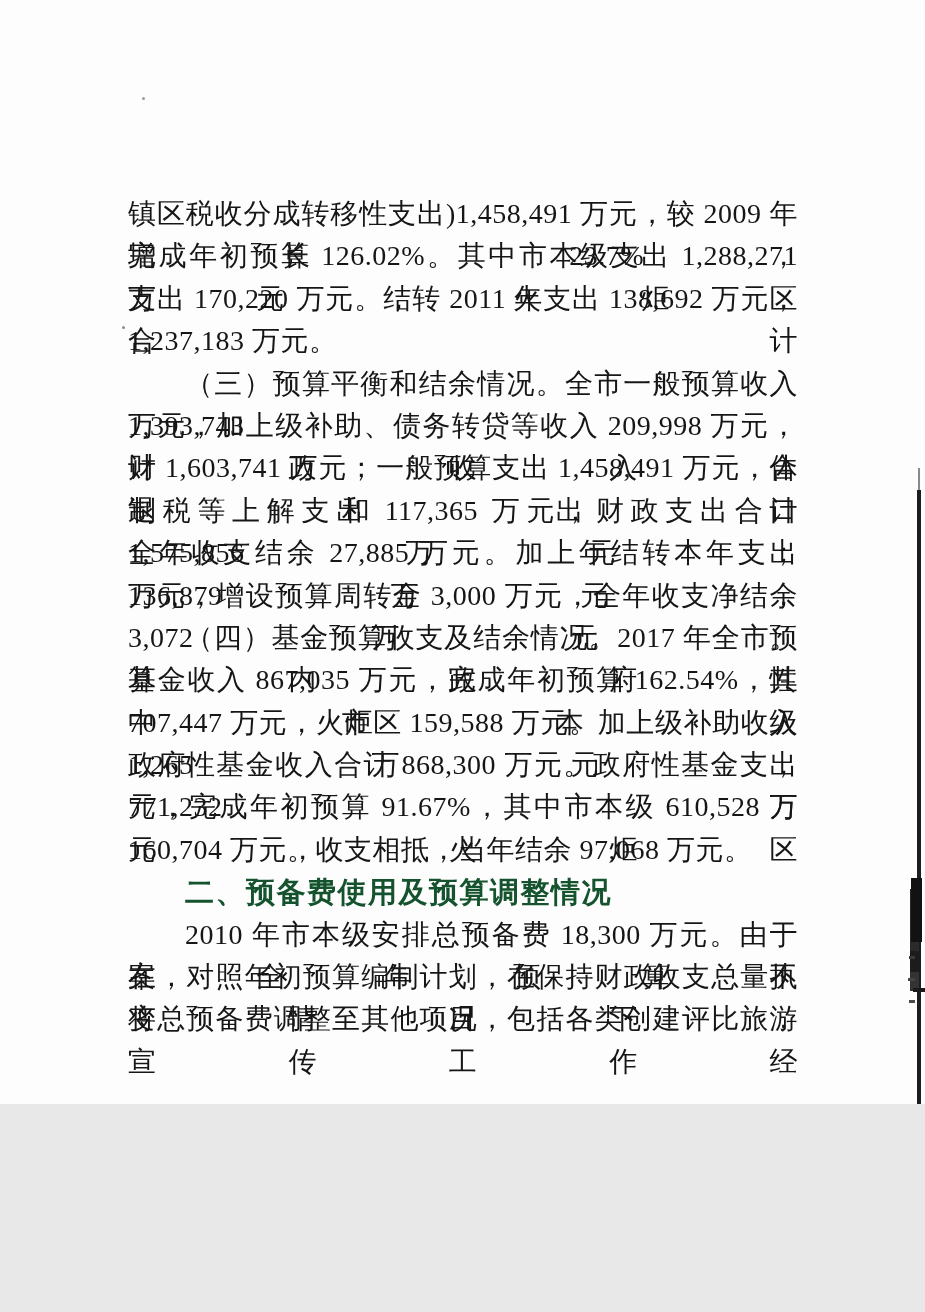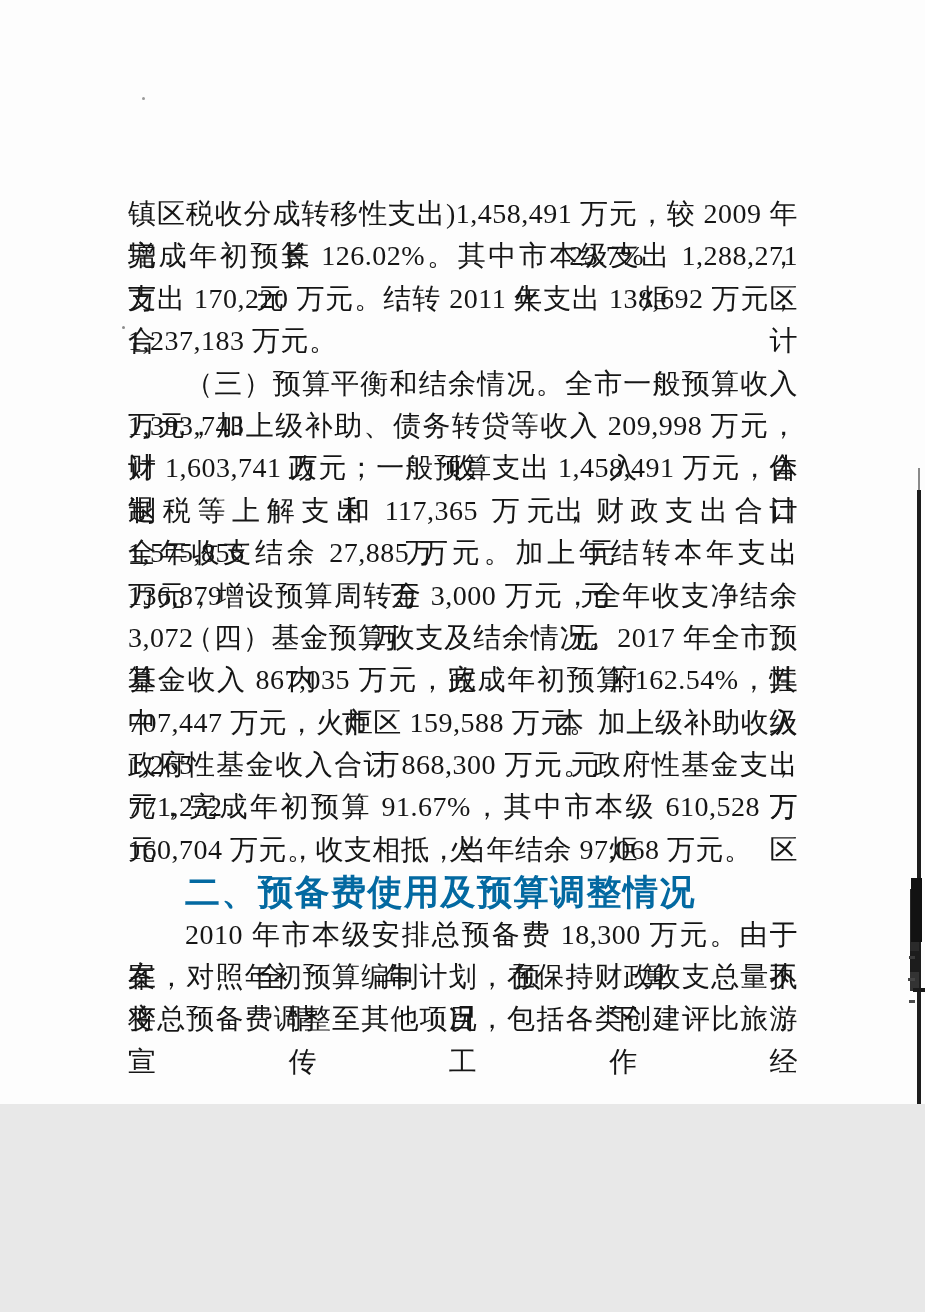--- a/index.html
+++ b/index.html
@@ -34,23 +34,23 @@
     white-space: normal;
     text-align: justify;
     text-align-last: justify;
   }
   .line.indent {
     text-indent: 57px;
   }
   .line.heading {
     font-family: "Liberation Sans", "DejaVu Sans", sans-serif;
     font-weight: bold;
-    font-size: 35px;
+    font-size: 29px;
     letter-spacing: 1.5px;
-    color: #0369a1;
+    color: #14532d;
   }
   .page-number {
     position: absolute;
     left: 126px;
     top: 1122px;
     font-size: 27px;
     letter-spacing: 3px;
     color: #1a1a1a;
     font-family: "Liberation Serif", "DejaVu Serif", serif;
   }

